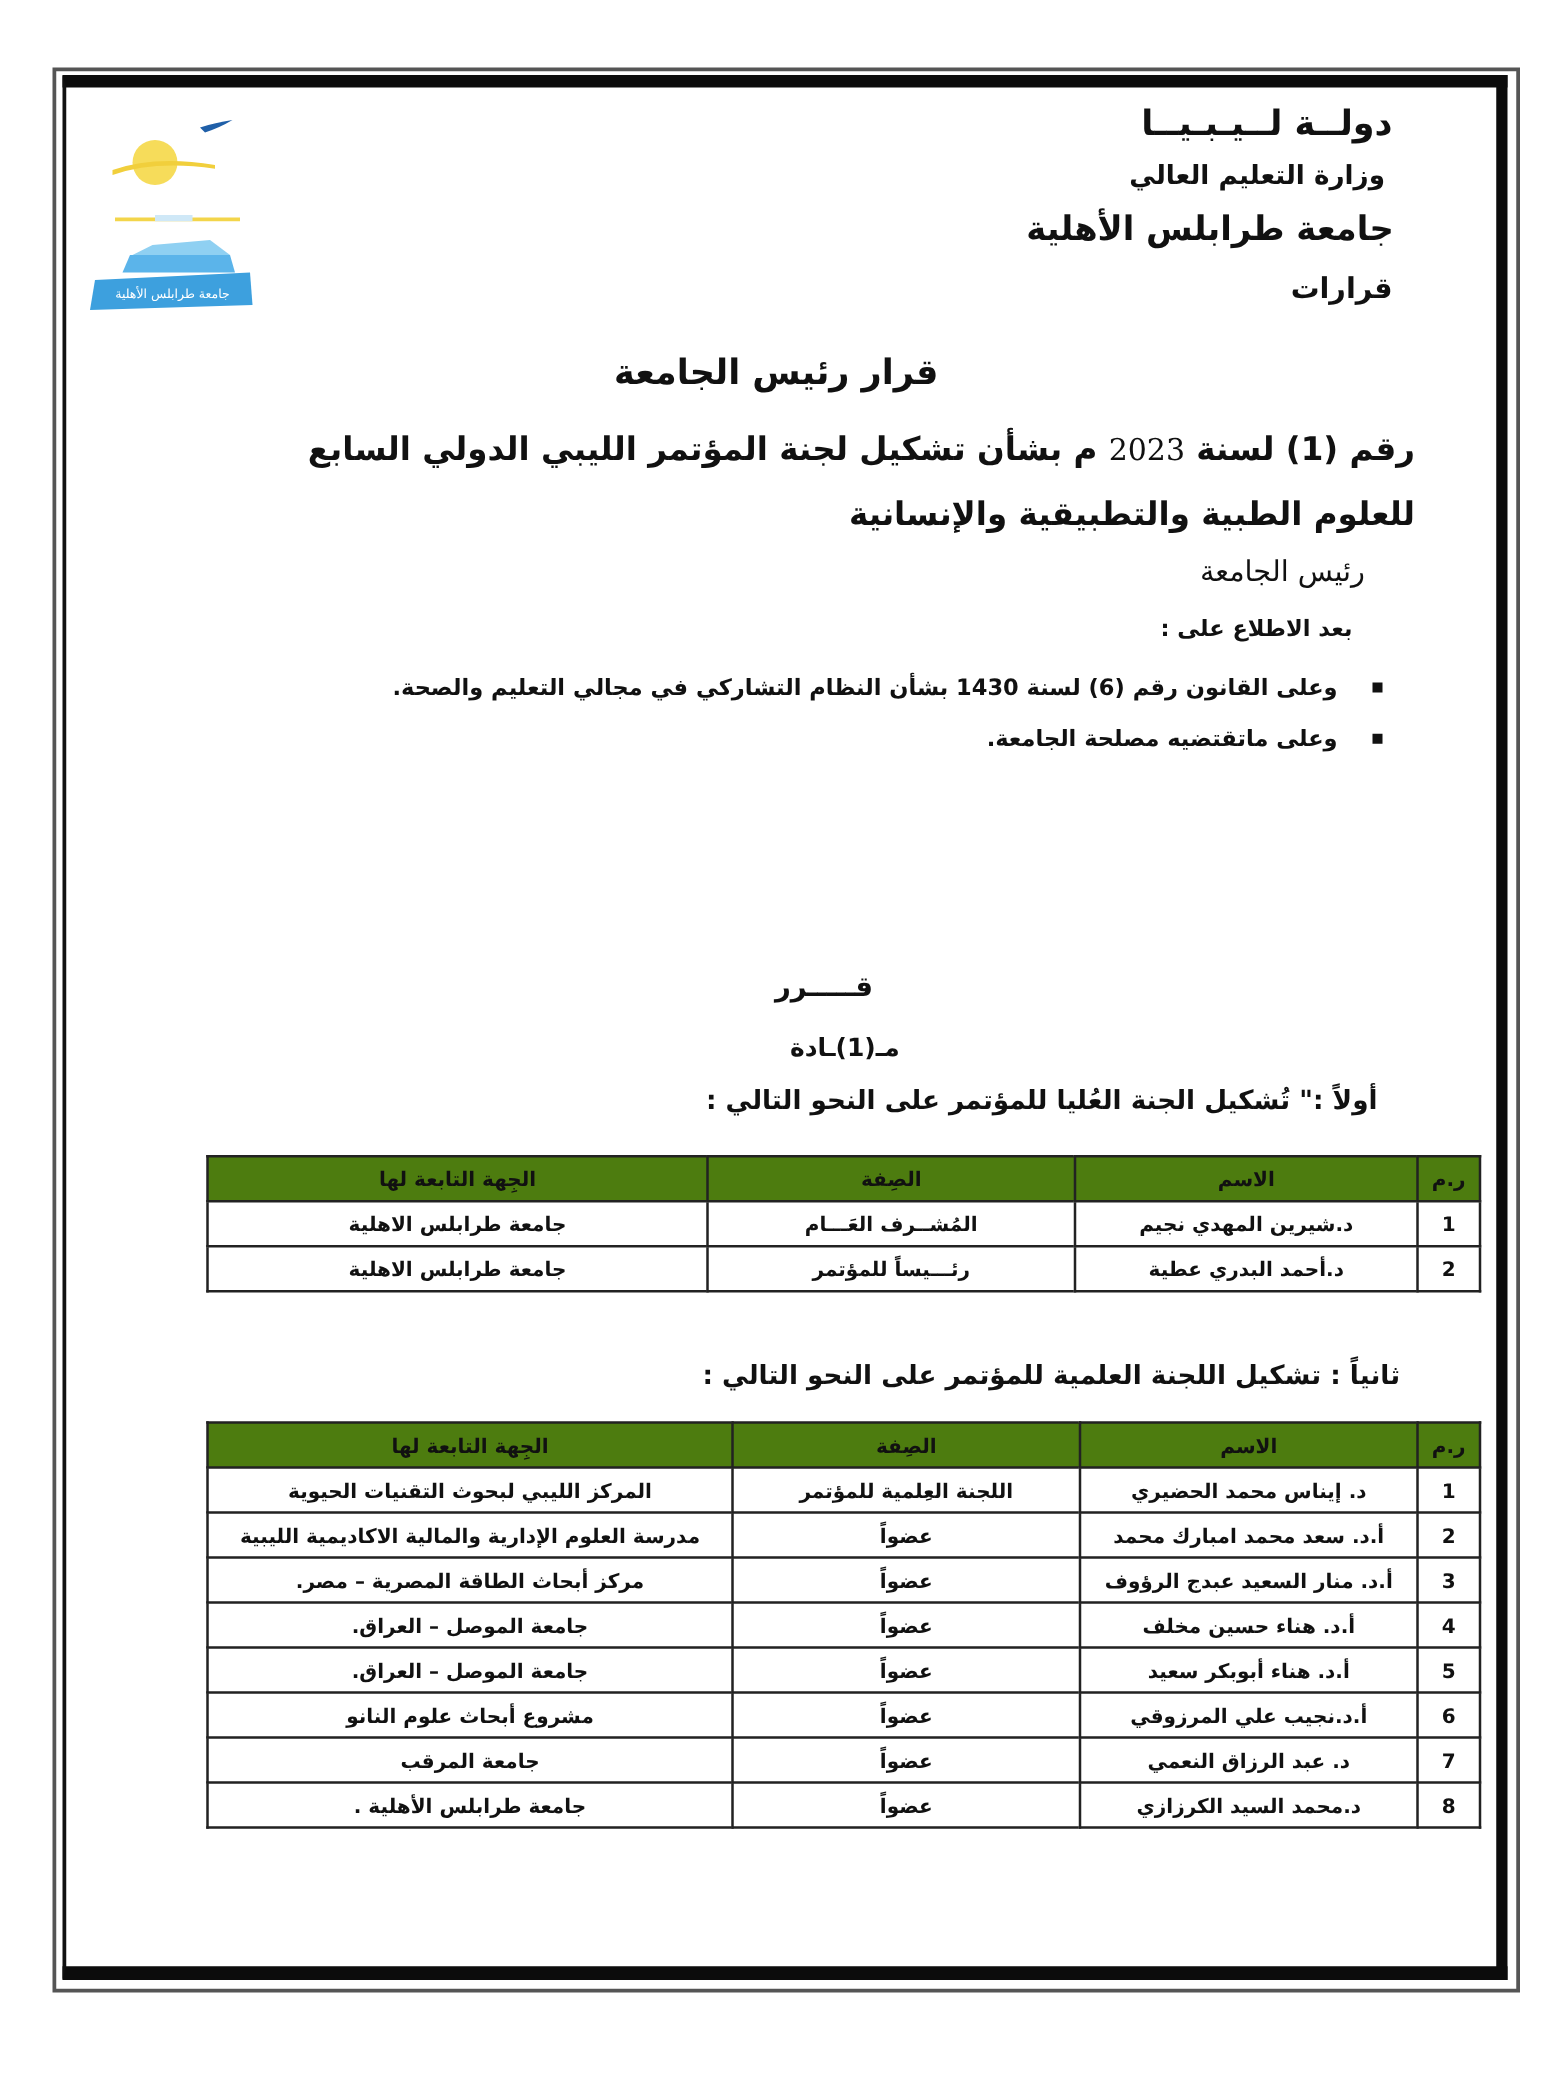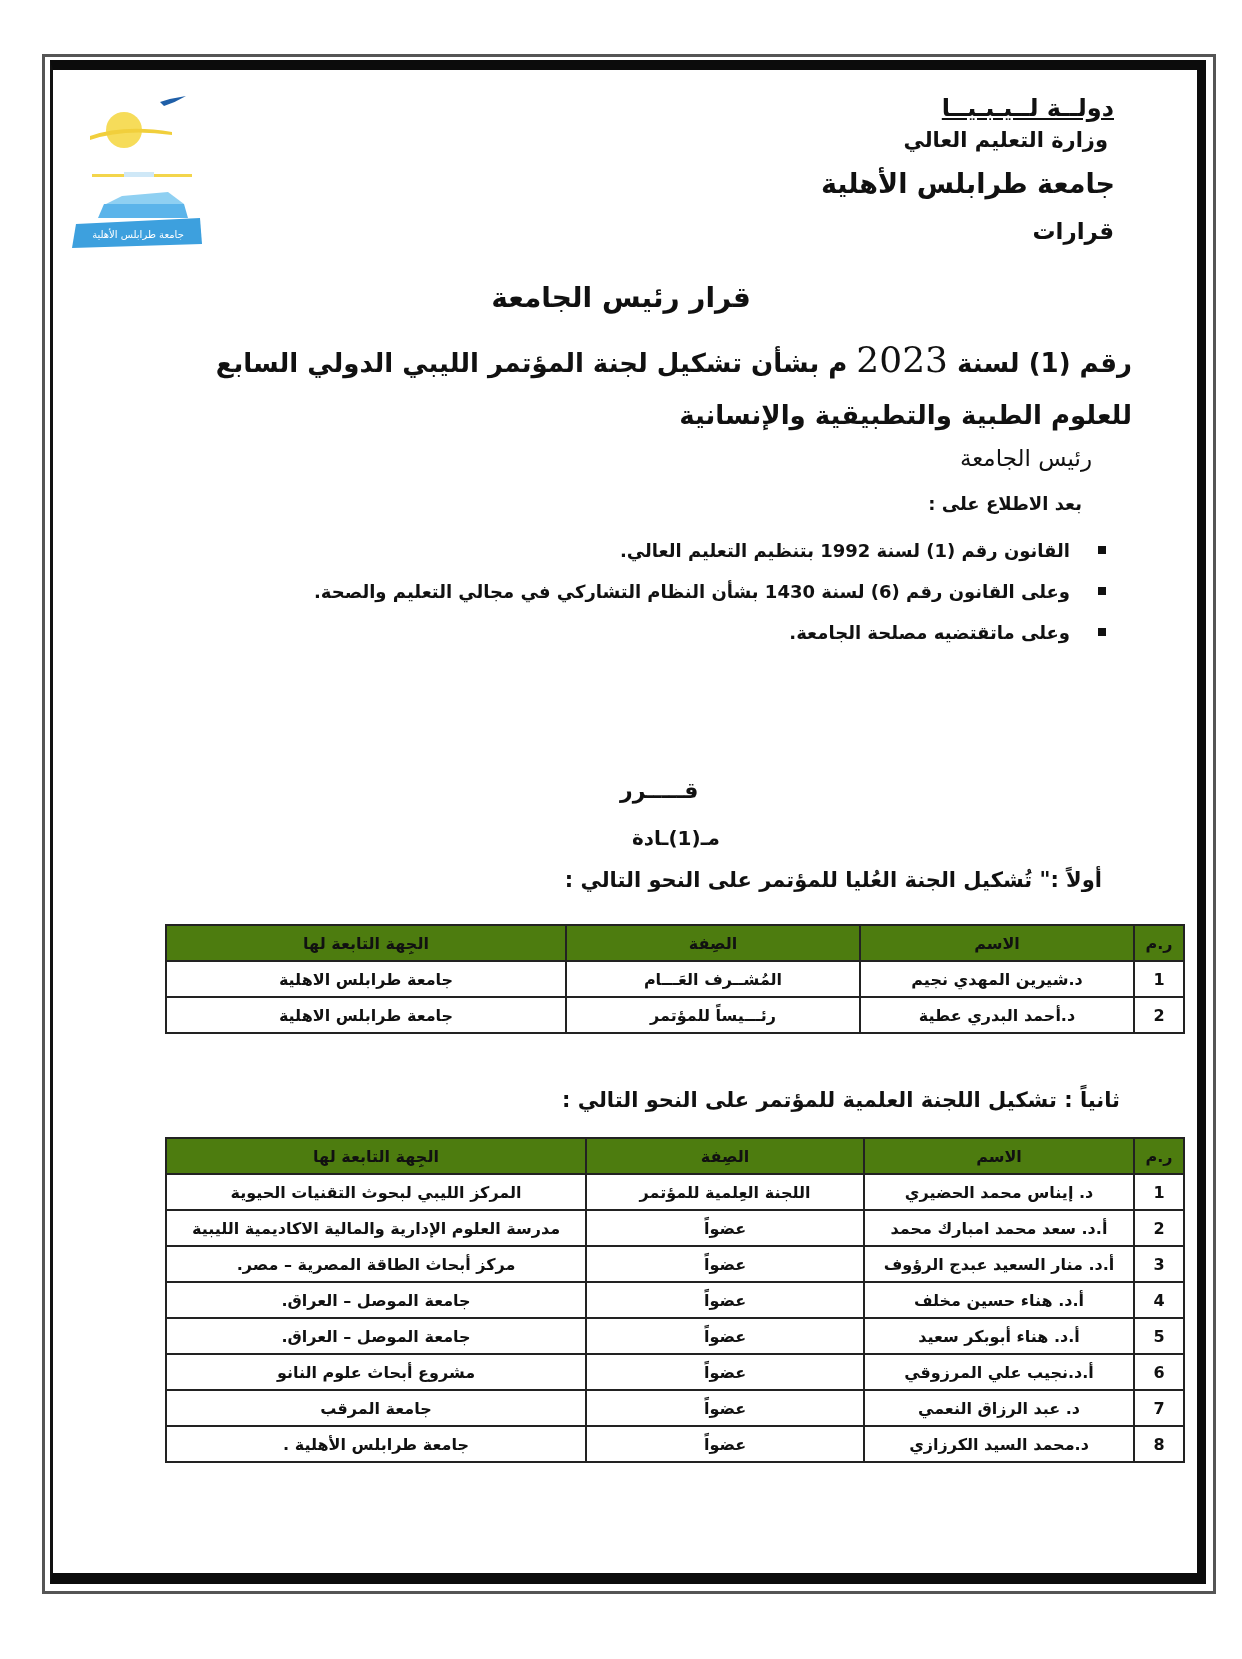--- a/index.html
+++ b/index.html
@@ -38,21 +38,21 @@
     }
 
     
     .hdr-line {
       position: absolute;
       right: 100px;
       font-weight: bold;
       white-space: nowrap;
       text-align: right;
     }
-    .hdr-country { top: 94px; right: 128px; font-size: 24px; letter-spacing: 2px; text-decoration: underline; }
+    .hdr-country { top: 82px; right: 128px; font-size: 28px; letter-spacing: 2px; }
     .hdr-ministry { top: 128px; right: 134px; font-size: 21px; }
     .hdr-univ { top: 168px; right: 127px; font-size: 27px; }
     .hdr-decisions { top: 218px; right: 128px; font-size: 23px; }
 
     
     .logo {
       position: absolute;
       left: 72px;
       top: 88px;
       width: 140px;
@@ -71,21 +71,21 @@
     .title-sub {
       position: absolute;
       top: 334px;
       right: 110px;
       width: 930px;
       text-align: right;
       font-size: 26px;
       font-weight: bold;
       line-height: 52px;
     }
-    .title-sub .yr { font-family: "DejaVu Serif", "Liberation Serif", serif; font-weight: normal; font-size: 36px; }
+    .title-sub .yr { font-family: "DejaVu Serif", "Liberation Serif", serif; font-weight: normal; font-size: 24px; }
 
     .president {
       position: absolute;
       top: 445px;
       right: 150px;
       font-size: 23px;
     }
     .after-reviewing {
       position: absolute;
       top: 493px;
@@ -204,24 +204,20 @@
 <div class="title-sub">
   <span>رقم (1) لسنة </span><span class="yr">2023</span><span> م بشأن تشكيل لجنة المؤتمر الليبي الدولي السابع للعلوم الطبية والتطبيقية والإنسانية</span>
 </div>
 
 <div class="president">رئيس الجامعة</div>
 <div class="after-reviewing">بعد الاطلاع على :</div>
 
 <ul class="bullets">
   <li>
       <span class="b-icon"></span>
-      <span class="cont">القانون رقم (1) لسنة 1992 بتنظيم التعليم العالي.</span>
-    </li>
-  <li>
-      <span class="b-icon"></span>
       <span class="cont">وعلى القانون رقم (6) لسنة 1430 بشأن النظام التشاركي في مجالي التعليم والصحة.</span>
     </li>
   <li>
       <span class="b-icon"></span>
       <span class="cont">وعلى ماتقتضيه مصلحة الجامعة.</span>
     </li>
 </ul>
 
 <div class="decided">قـــــرر</div>
 <div class="article">مـ(1)ـادة</div>

